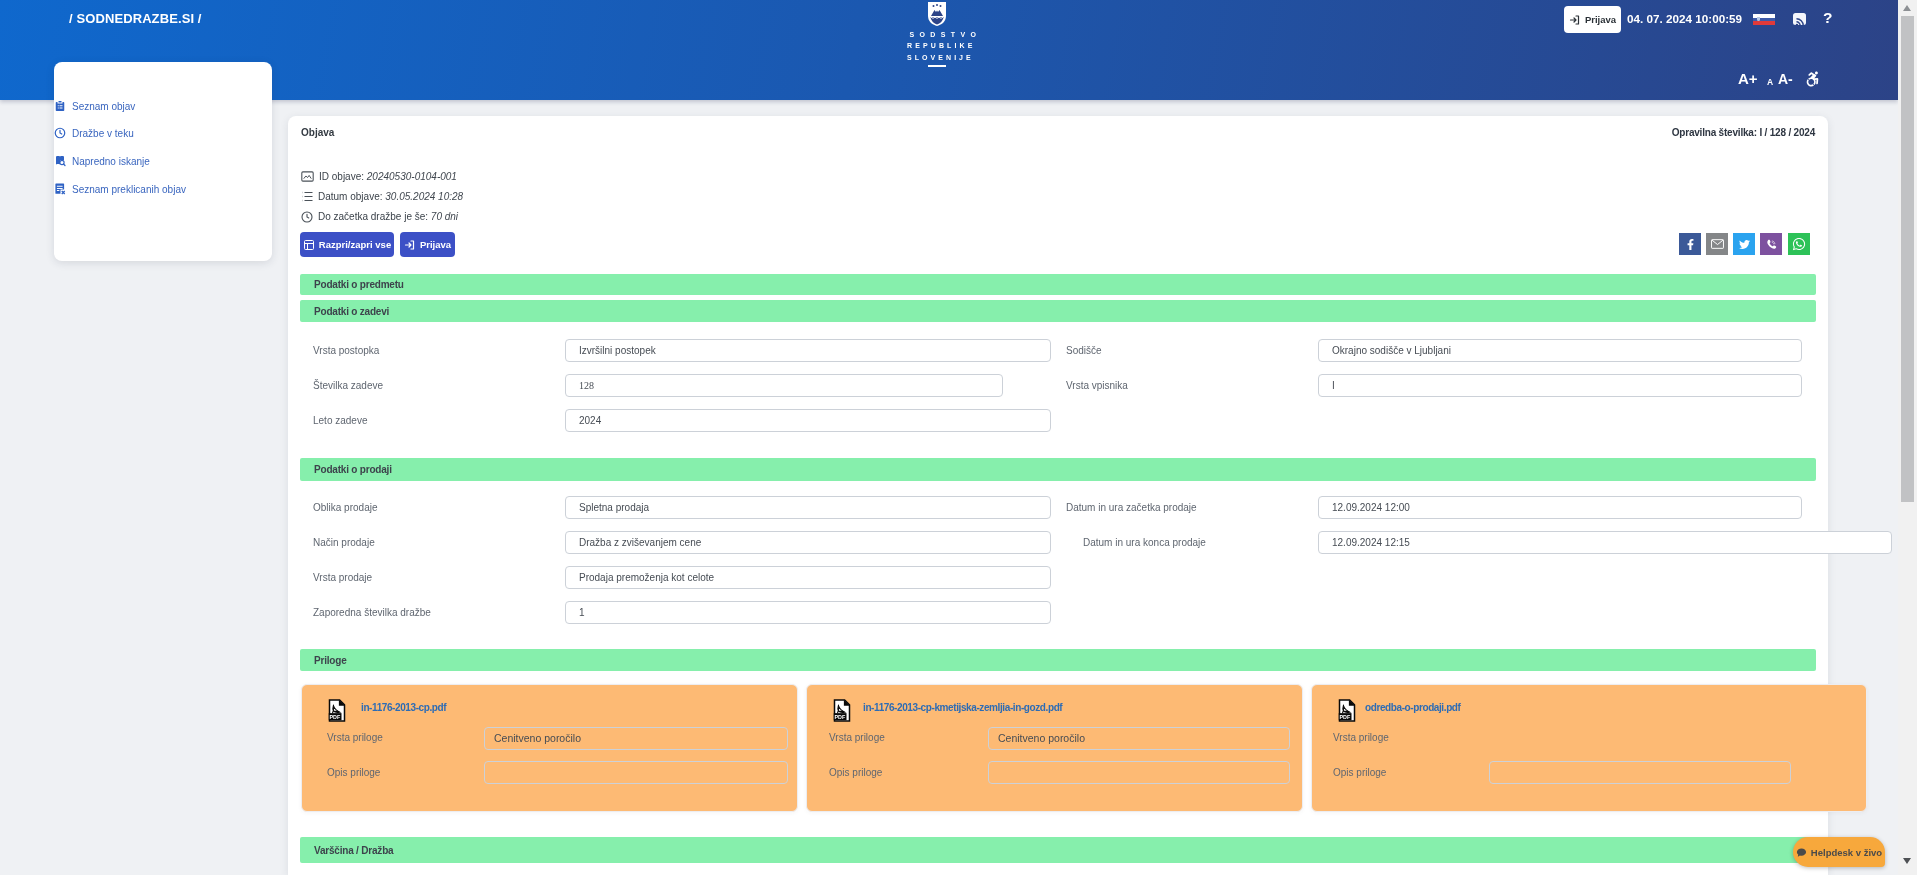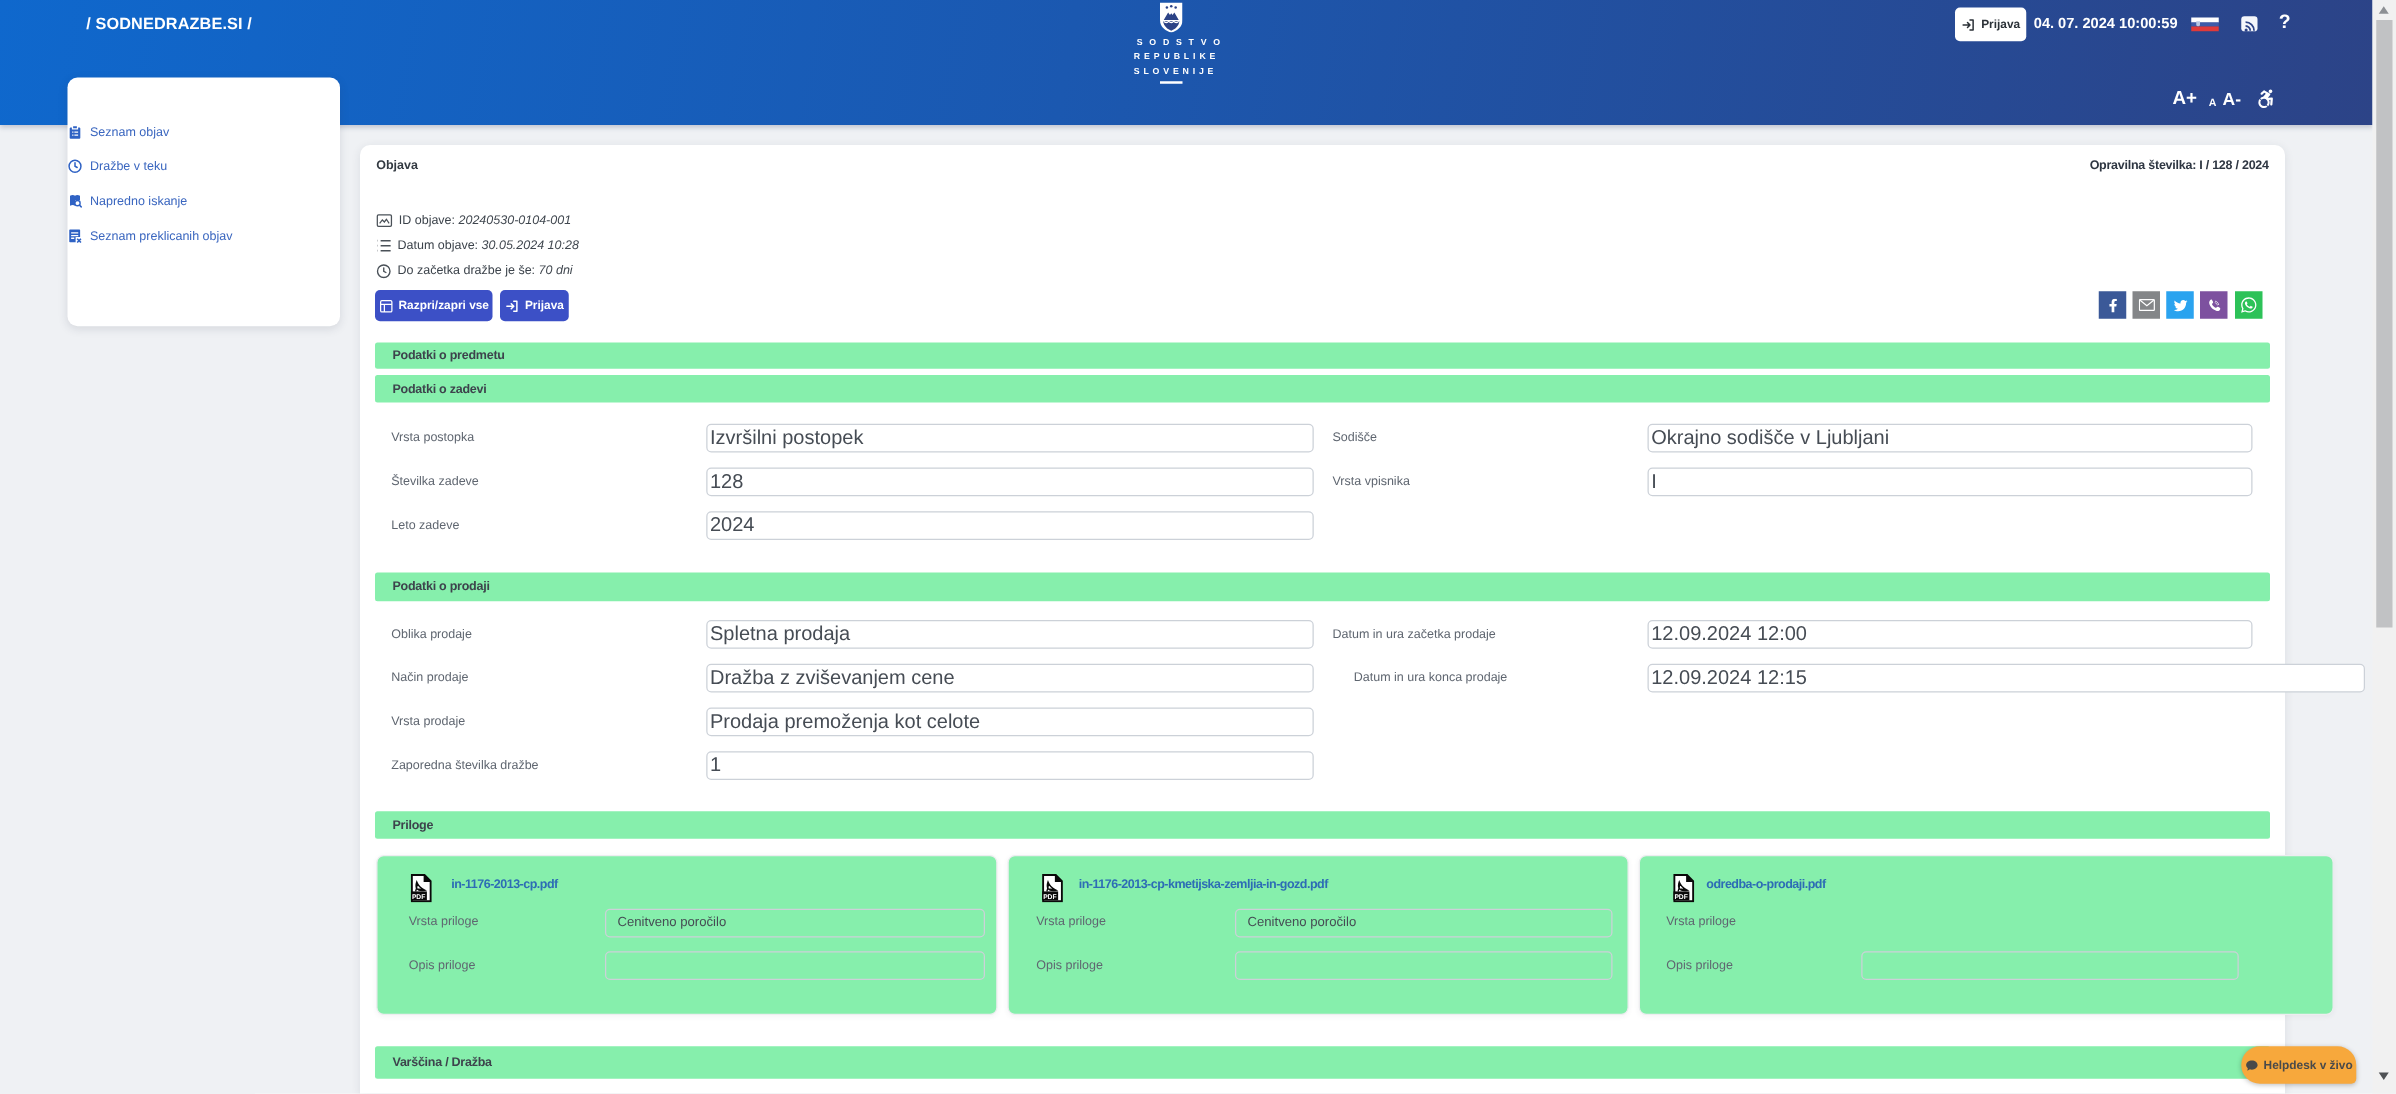--- a/index.html
+++ b/index.html
@@ -56,24 +56,24 @@
 .inforow { position:absolute; left:13px; font-size:10px; color:#3c434b; display:flex; align-items:center; gap:5px; white-space:nowrap; }
 .inforow i { font-style:italic; color:#40474f; }
 .btn { position:absolute; height:25px; background:#3c50c6; border-radius:4px; color:#fff; font-size:9.5px; font-weight:bold; white-space:nowrap;
   display:flex; align-items:center; justify-content:center; gap:4px; }
 .soc { position:absolute; top:117px; width:22px; height:22px; display:flex; align-items:center; justify-content:center; }
 
 .secbar { position:absolute; left:12px; width:1516px; background:#86efac; border-radius:2px;
   font-size:10px; font-weight:bold; color:#3d434c; display:flex; align-items:center; padding-left:14px; letter-spacing:-.2px; }
 .flabel { position:absolute; font-size:10px; color:#5f6670; white-space:nowrap; }
 .finput { position:absolute; height:23px; border:1px solid #ccd1d8; border-radius:4px; background:#fff;
-  font-size:16px; color:#464c54; line-height:21px; padding-left:2px; white-space:nowrap; }
-
-
-.att { position:absolute; top:568px; height:128px; background:#86efac; border:1px solid #ededf0; border-radius:6px;
+  font-size:10px; color:#464c54; line-height:21px; padding-left:13px; white-space:nowrap; }
+
+
+.att { position:absolute; top:568px; height:128px; background:#fdba74; border:1px solid #ededf0; border-radius:6px;
   box-shadow:0 1px 4px rgba(60,60,80,.05); }
 .att .fname { position:absolute; left:59px; top:17px; font-size:10px; font-weight:bold; color:#2d6cb5; letter-spacing:-.4px; white-space:nowrap; }
 .att .lab { position:absolute; left:25px; font-size:10px; color:#5f6670; white-space:nowrap; }
 .att .inp { position:absolute; left:182px; width:304px; height:23px; border:1px solid #ccd1d8; border-radius:4px;
   font-size:10.5px; color:#464c54; line-height:21px; padding-left:9px; }
 
 
 #helpdesk { position:absolute; left:1793px; top:837px; width:92px; height:30px; background:#f7a83c; border-radius:15px 15px 4px 15px;
   box-shadow:0 1px 4px rgba(0,0,0,.25); color:#4a4a4a; font-size:9.5px; font-weight:bold; white-space:nowrap;
   display:flex; align-items:center; justify-content:center; gap:4px; }
@@ -233,21 +233,21 @@
 
   <div class="secbar" style="top:158px; height:21px;">Podatki o predmetu</div>
   <div class="secbar" style="top:184px; height:22px;">Podatki o zadevi</div>
 
   <div class="flabel" style="left:25px; top:229px;">Vrsta postopka</div>
   <div class="finput" style="left:277px; top:223px; width:486px;">Izvršilni postopek</div>
   <div class="flabel" style="left:778px; top:229px;">Sodišče</div>
   <div class="finput" style="left:1030px; top:223px; width:484px;">Okrajno sodišče v Ljubljani</div>
 
   <div class="flabel" style="left:25px; top:264px;">Številka zadeve</div>
-  <div class="finput" style="left:277px; top:258px; width:486px;">128</div>
+  <div class="finput" style="left:277px; top:258px; width:438px;font-family:Liberation Serif, serif;">128</div>
   <div class="flabel" style="left:778px; top:264px;">Vrsta vpisnika</div>
   <div class="finput" style="left:1030px; top:258px; width:484px;">I</div>
 
   <div class="flabel" style="left:25px; top:299px;">Leto zadeve</div>
   <div class="finput" style="left:277px; top:293px; width:486px;">2024</div>
 
   <div class="secbar" style="top:342px; height:23px;">Podatki o prodaji</div>
 
   <div class="flabel" style="left:25px; top:386px;">Oblika prodaje</div>
   <div class="finput" style="left:277px; top:380px; width:486px;">Spletna prodaja</div>

